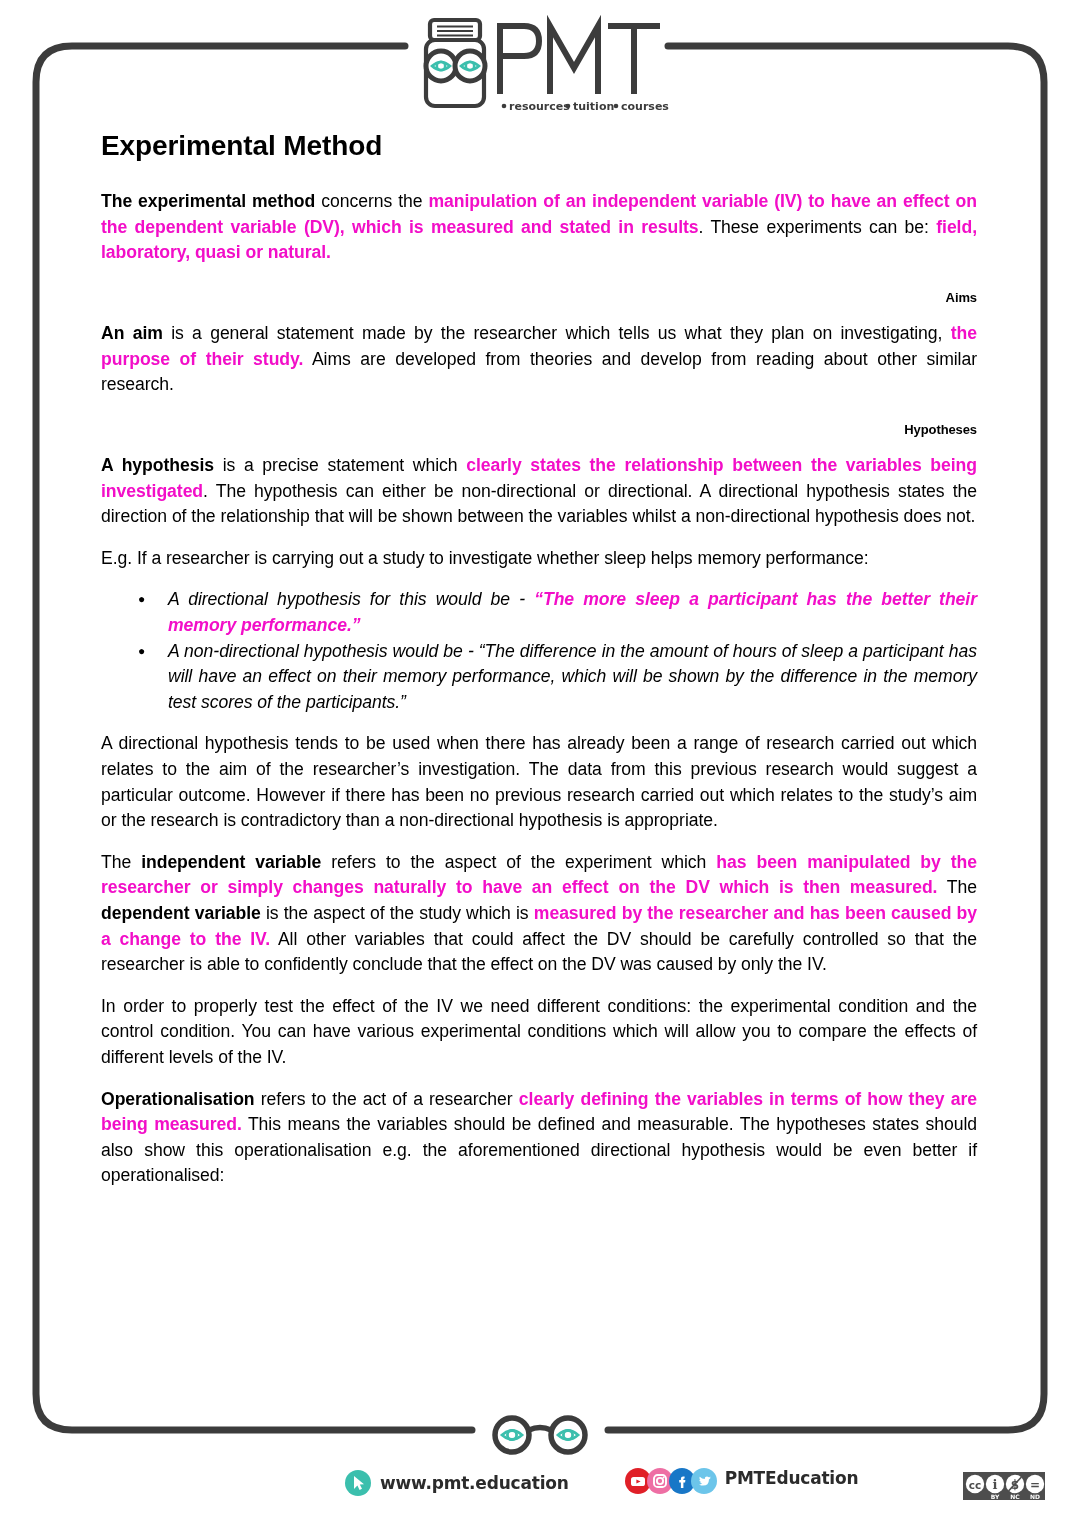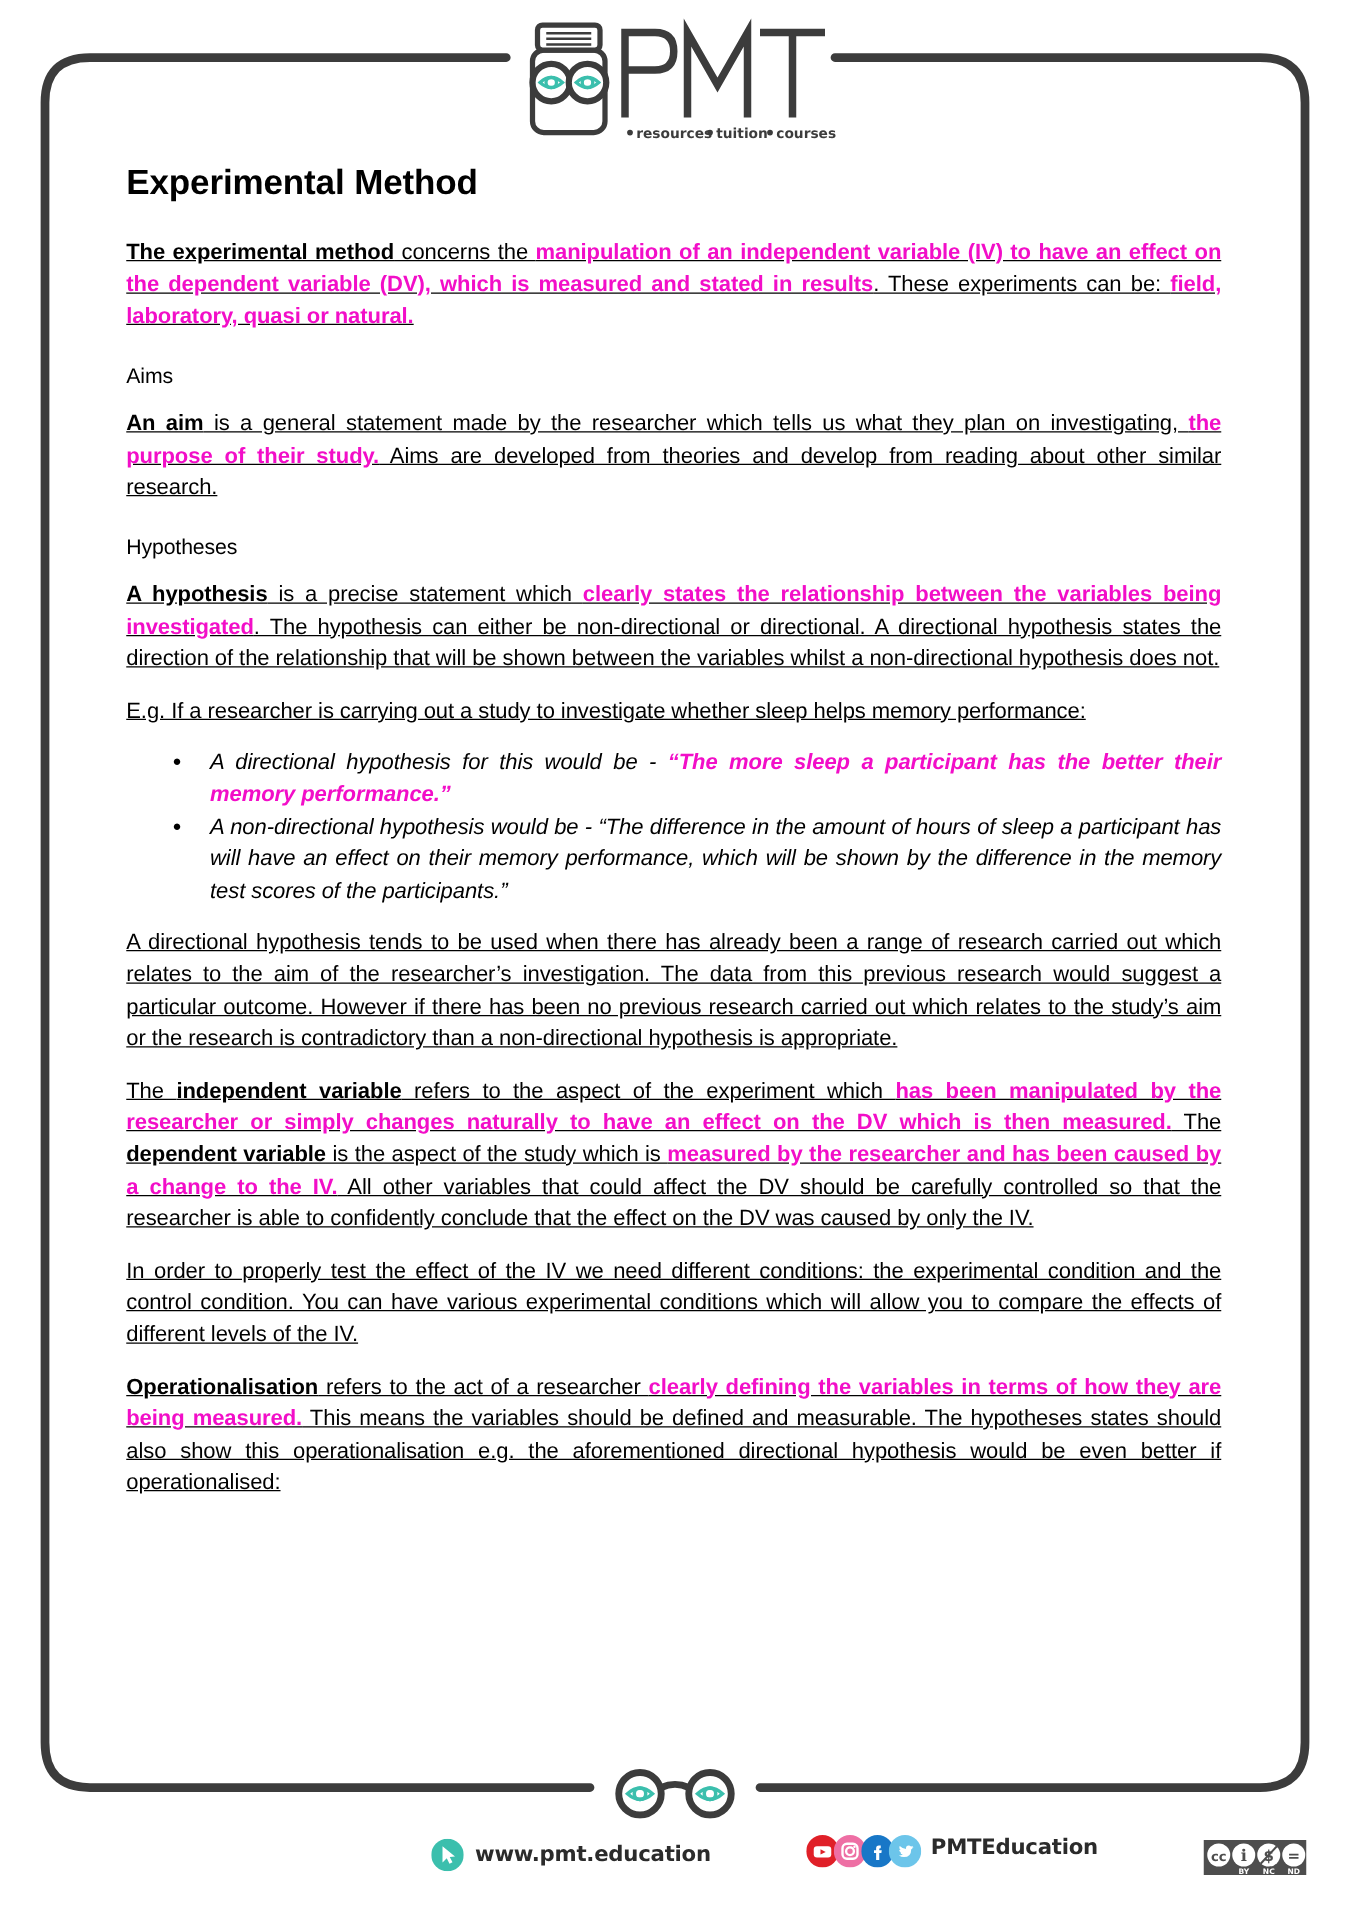--- a/index.html
+++ b/index.html
@@ -44,35 +44,35 @@
   }
 
   h2.section-heading {
     font-size: 28px;
     font-weight: bold;
     margin: 0 0 26px 0;
     line-height: 1.25;
     letter-spacing: -0.1px;
   }
   h3.sub-heading {
-    font-size: 17px;
-    font-weight: normal;
+    font-size: 13px;
+    font-weight: bold;
     margin: 24px 0 15px 0;
     line-height: 1.25;
     letter-spacing: -0.1px;
+    text-align: right;
   }
 
   p.body-text {
     font-size: 17.6px;
     line-height: 25.6px;
     margin: 0 0 16px 0;
     text-align: justify;
     text-justify: inter-word;
     letter-spacing: -0.05px;
-    text-decoration: underline;
   }
   p.body-text:last-child { margin-bottom: 0; }
 
   .hl {            
     color: #f20ec8;
     font-weight: bold;
   }
   .bold { font-weight: bold; }
 
   ul.bullets {
@@ -106,21 +106,20 @@
     top: 1462px;
     width: 1080px;
     height: 60px;
   }
   #footer-inner {
     position: absolute;
     left: 345px;
     top: 6px;
     display: flex;
     align-items: center;
-    gap: 20px;
   }
   .footer-label {
     font-size: 17px;
     font-weight: bold;
     color: #2b2b2b;
     letter-spacing: -0.2px;
     font-family: "DejaVu Sans", sans-serif;
   }
   #website-group { display: flex; align-items: center; }
   #website-group .footer-label { margin-left: 9px; }

